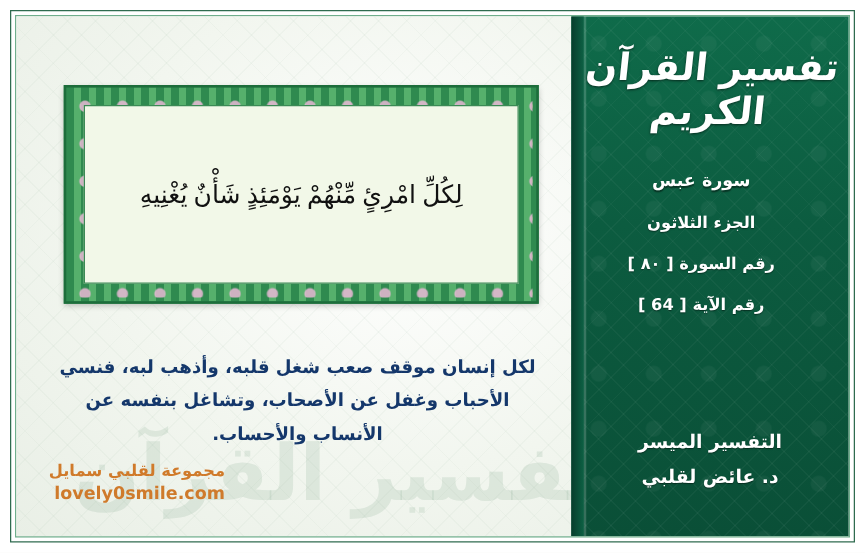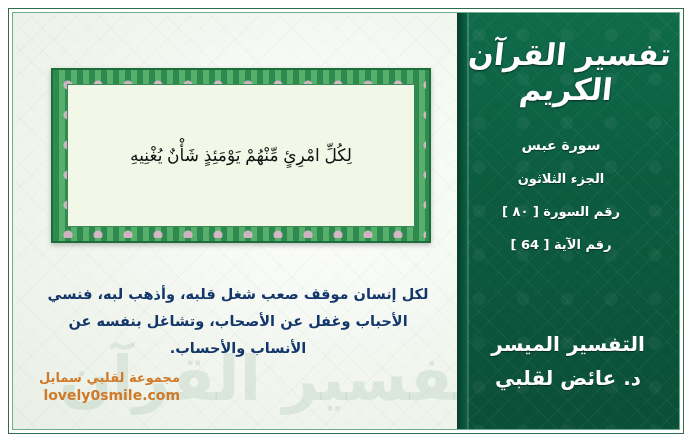--- a/index.html
+++ b/index.html
@@ -117,21 +117,21 @@
     font-weight: bold;
   }
 
   .author-block {
     position: absolute;
     bottom: 34px;
     left: 0; right: 0;
   }
   .author-row {
     color: #ffffff;
-    font-size: 20px;
+    font-size: 15px;
     font-weight: bold;
     padding: 5px 0;
     text-shadow: 0 1px 1px rgba(0,0,0,.45);
   }
 
   
   .content {
     position: absolute;
     left: 0;
     top: 0;
@@ -197,22 +197,22 @@
     height: 100%;
     box-sizing: border-box;
     background: #f2f8e8;
     border: 1px solid #3c8a55;
     display: flex;
     align-items: center;
     justify-content: center;
     direction: rtl;
   }
   .ayah-text {
-    font-family: Liberation Sans, sans-serif;
-    font-size: 17px;
+    font-family: Liberation Serif, serif;
+    font-size: 20px;
     color: #111111;
     line-height: 2;
     text-align: center;
     padding: 0 14px;
   }
 
   .tafsir-text {
     position: absolute;
     left: 28px;
     right: 22px;

